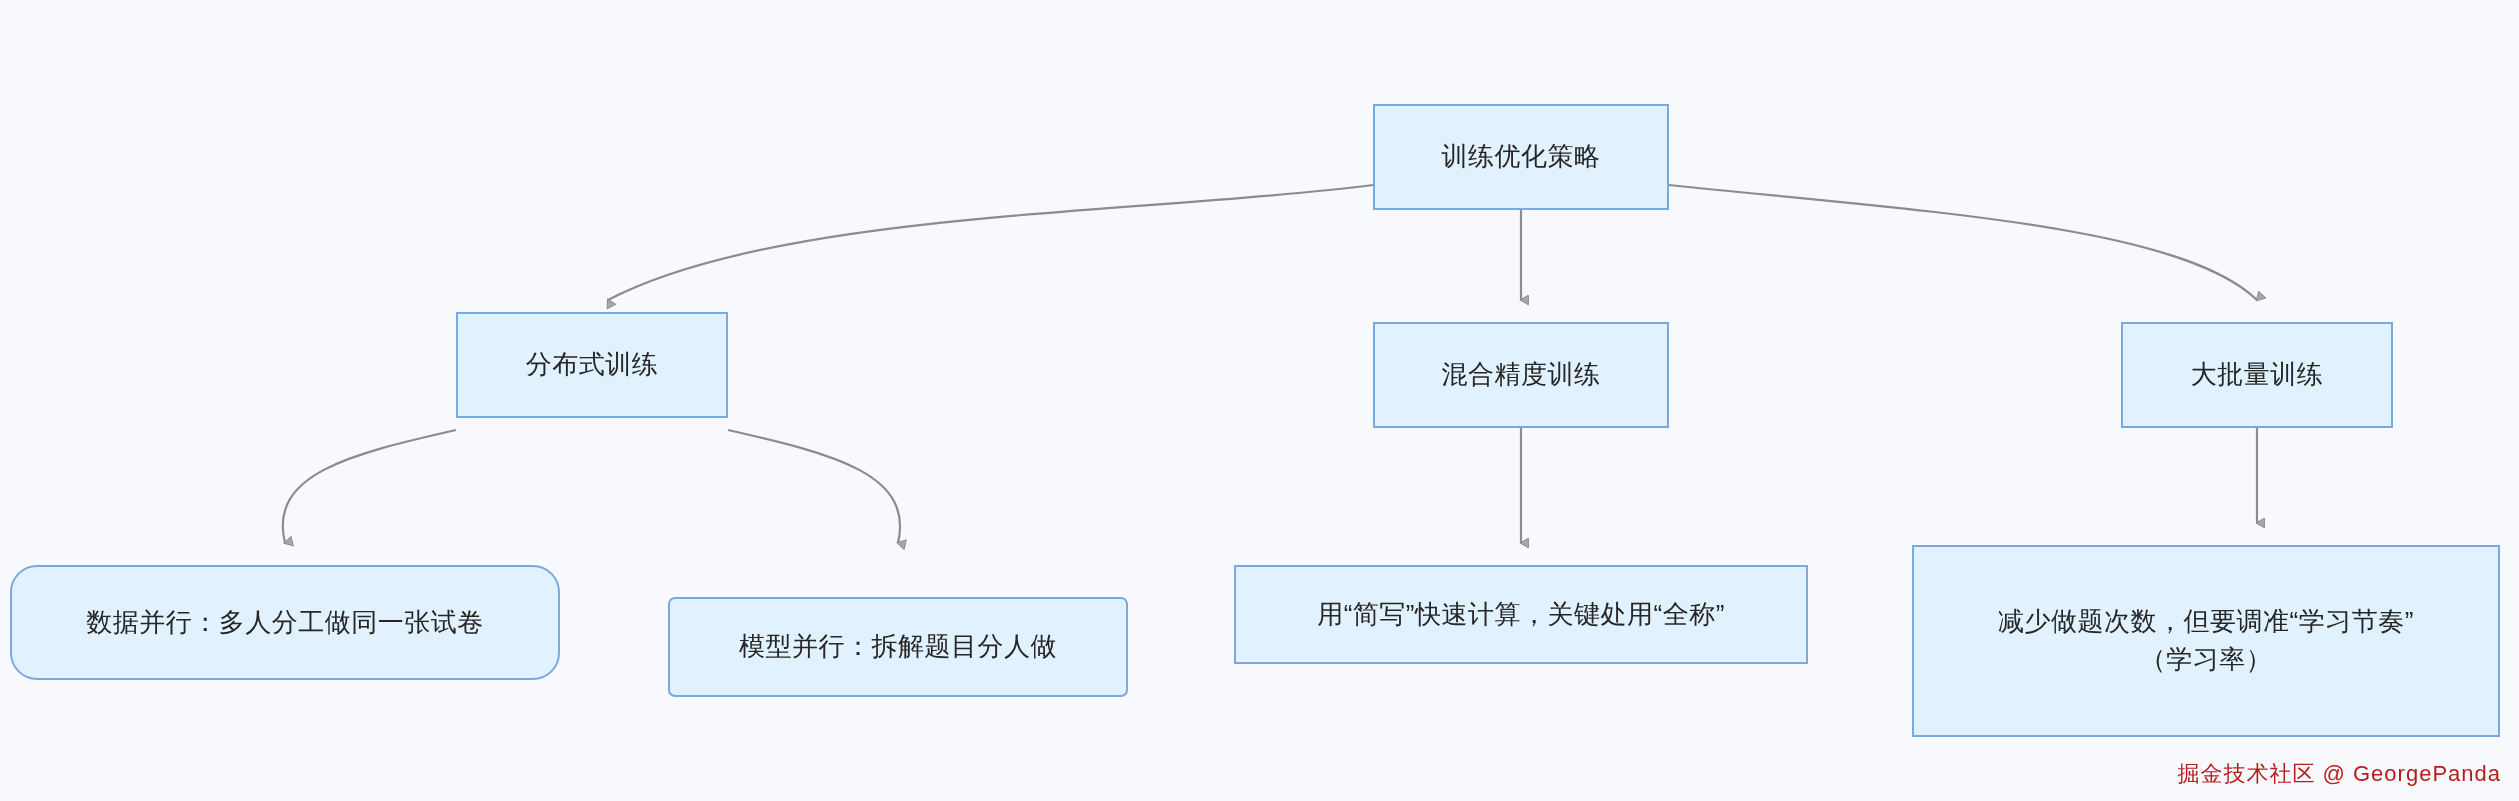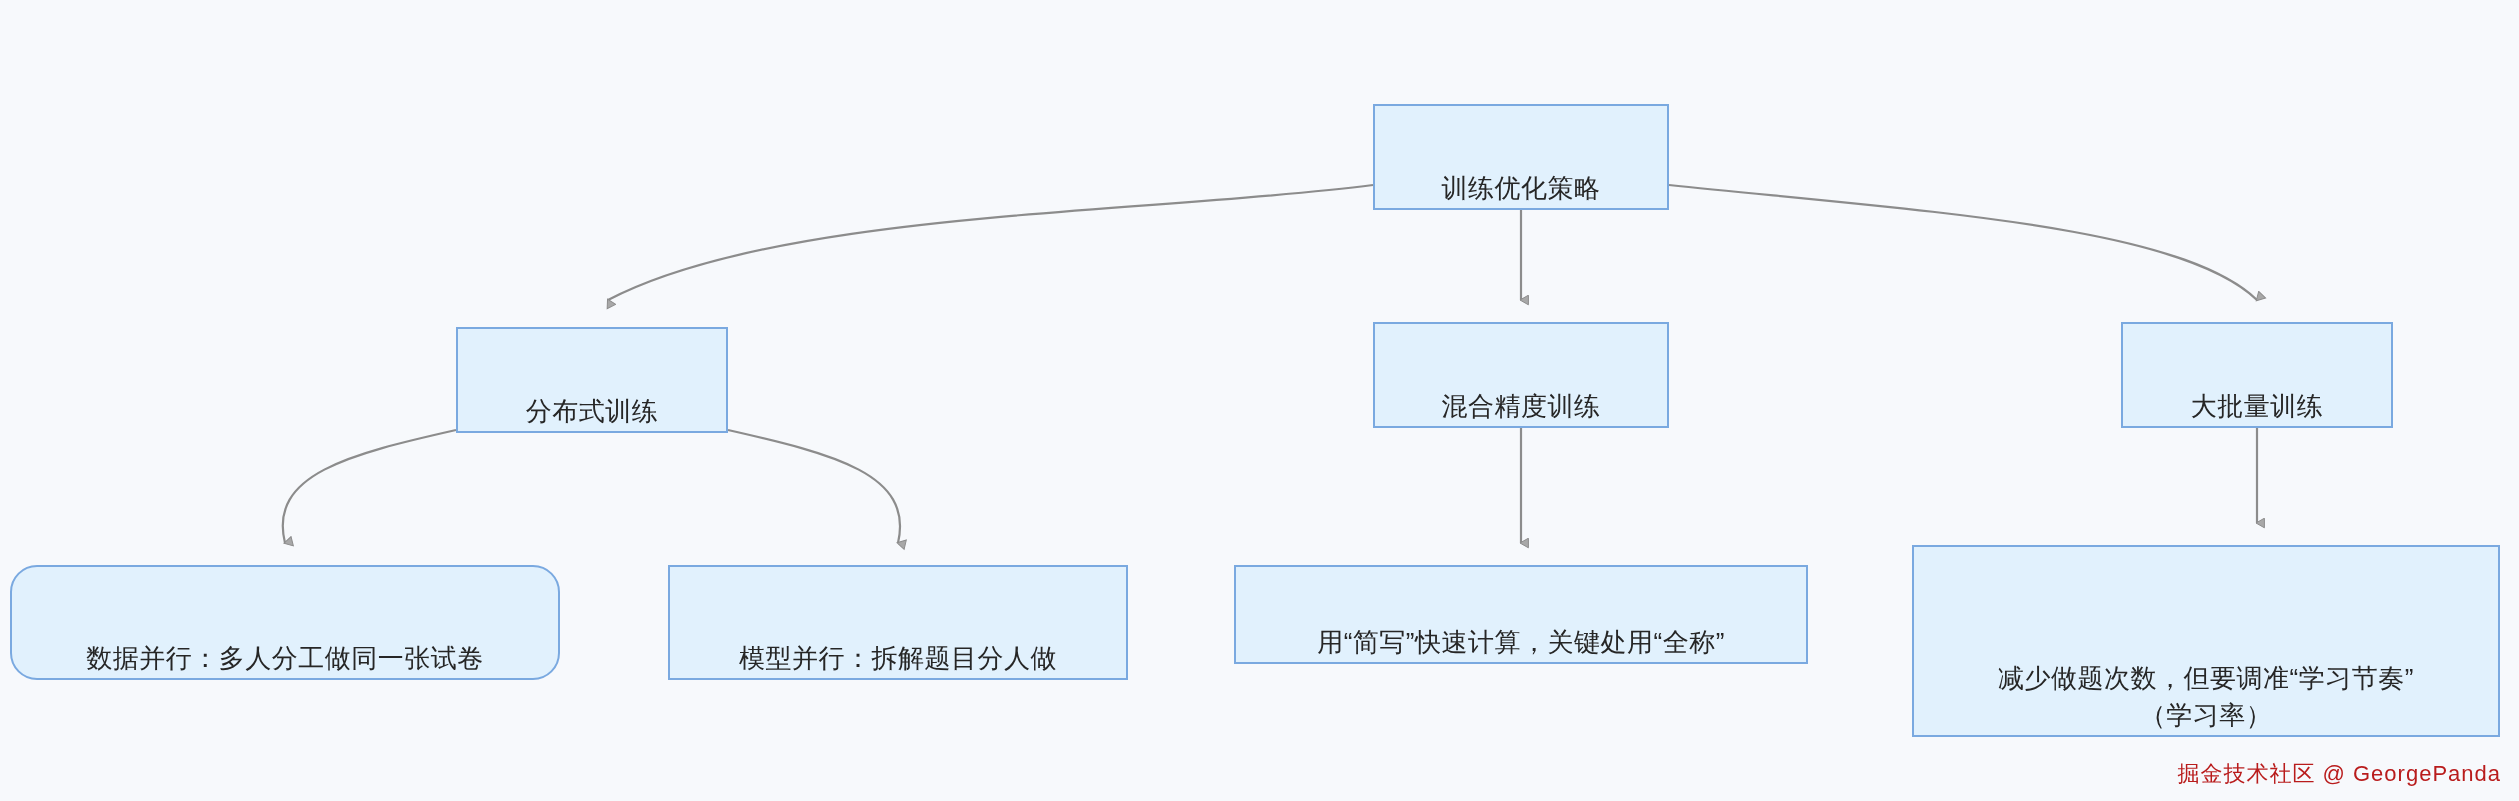--- a/index.html
+++ b/index.html
@@ -26,40 +26,40 @@
     width: 2519px;
     height: 801px;
     pointer-events: none;
   }
   .node {
     position: absolute;
     box-sizing: border-box;
     background: #e1f1fd;
     border: 2px solid #7aa9e0;
     display: flex;
-    align-items: flex-end;
+    align-items: center;
     justify-content: center;
     text-align: center;
     color: #262626;
     font-size: 26px;
     line-height: 1.45;
     letter-spacing: 0.5px;
     z-index: 2;
   }
   .node .label {
     display: block;
     padding: 0 14px;
     white-space: pre-line;
   }
   #n-root      { left: 1373px; top: 104px;  width: 296px; height: 106px; }
-  #n-dist      { left: 456px;  top: 327px;  width: 272px; height: 106px; }
+  #n-dist      { left: 456px;  top: 312px;  width: 272px; height: 106px; }
   #n-mixed     { left: 1373px; top: 322px;  width: 296px; height: 106px; }
   #n-batch     { left: 2121px; top: 322px;  width: 272px; height: 106px; }
   #n-dp        { left: 10px;   top: 565px;  width: 550px; height: 115px; border-radius: 27px; }
-  #n-mp        { left: 668px;  top: 565px;  width: 460px; height: 115px; }
+  #n-mp        { left: 668px;  top: 597px;  width: 460px; height: 100px; border-radius: 7px; }
   #n-amp       { left: 1234px; top: 565px;  width: 574px; height: 99px; }
   #n-lr        { left: 1912px; top: 545px;  width: 588px; height: 192px; }
   #watermark {
     position: absolute;
     right: 18px;
     bottom: 12px;
     font-size: 22px;
     color: #b91c1c;
     letter-spacing: 1px;
     z-index: 3;

